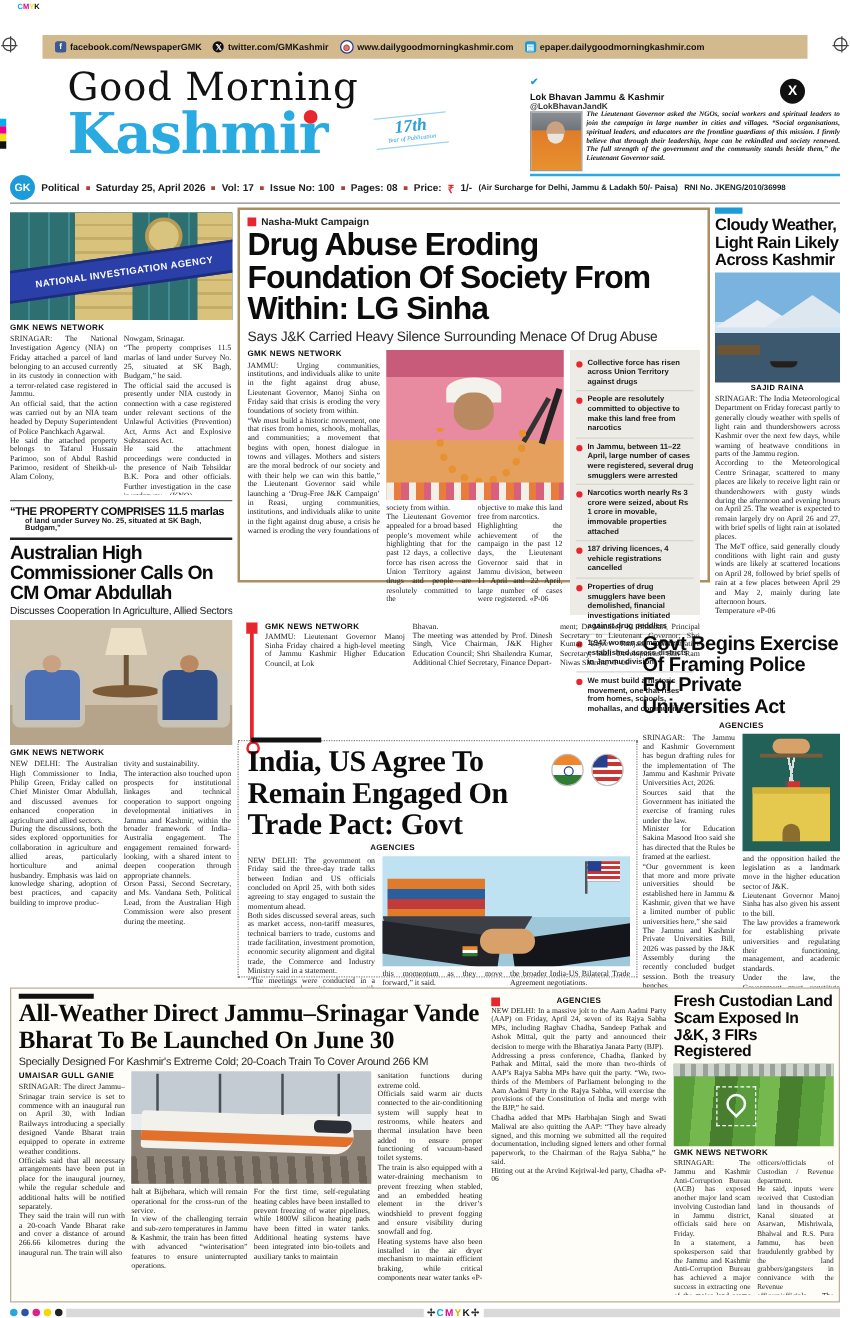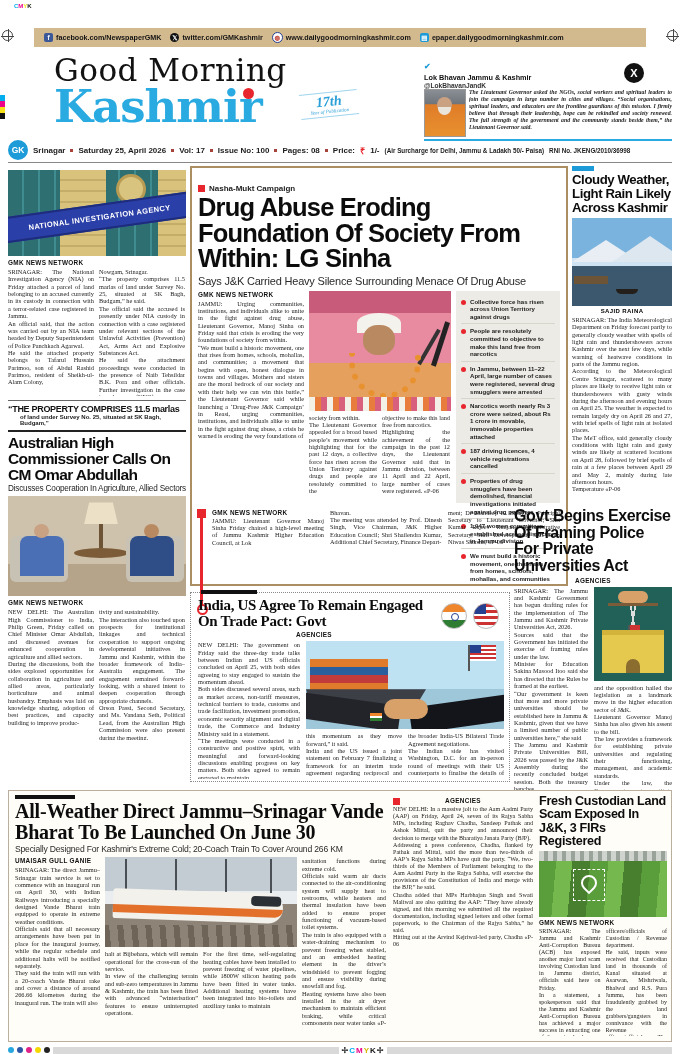--- a/index.html
+++ b/index.html
@@ -61,21 +61,21 @@
   .quote .q1{font-size:9px;font-weight:800;letter-spacing:-.3px;color:#111;}
   .quote .q2{font-size:6px;font-weight:bold;color:#222;margin-left:12px;}
   .aus-photo{width:178px;height:100px;margin-top:3px;background:linear-gradient(180deg,#cfc2ac 0 68%,#b5a489 68% 100%);}
   .lamp-shade{position:absolute;left:76px;top:6px;width:34px;height:22px;background:#ece0c6;clip-path:polygon(15% 0,85% 0,100% 100%,0 100%);}
   .lamp-stem{position:absolute;left:91px;top:28px;width:4px;height:26px;background:#6e5436;}
   .table{position:absolute;left:66px;top:52px;width:54px;height:10px;border-radius:50%;background:#7c5c38;}
   .man{position:absolute;width:44px;height:40px;border-radius:8px 8px 0 0;}
   .man .head{position:absolute;left:14px;top:-12px;width:15px;height:14px;border-radius:50%;background:#c9a183;}
   .chair{position:absolute;bottom:14px;width:58px;height:46px;background:#c8c2b4;border-radius:6px;}
   
-  .drugbox{left:190px;top:166px;width:378px;height:420px;border:2px solid #ab8f63;box-sizing:border-box;padding:16px 6px;}
+  .drugbox{left:190px;top:166px;width:378px;height:300px;border:2px solid #ab8f63;box-sizing:border-box;padding:5px 6px;}
   .kicker{display:flex;align-items:center;gap:4px;font-size:8px;font-weight:bold;color:#222;}
   .redsq{width:7px;height:7px;background:#e8262d;flex:0 0 auto;}
   .drug-h{font-size:25.5px;line-height:1.0;letter-spacing:-.8px;margin-top:2px;}
   .drug-sub{font-size:11px;color:#2a2a2a;margin-top:3px;letter-spacing:-.2px;}
   .drug-row{margin-top:4px;display:flex;gap:5px;height:212px;}
   .drug-c1{width:106px;flex:0 0 auto;}
   .drug-mid{width:142px;flex:0 0 auto;}
   .drug-photo{width:142px;height:120px;background:linear-gradient(180deg,#c85a7a 0 18%,#e88aa0 18% 60%,#e5a05e 60% 100%);}
   .cap{position:absolute;left:48px;top:22px;width:44px;height:20px;border-radius:50% 50% 0 0;background:#f4f2ec;}
   .face2{position:absolute;left:54px;top:34px;width:32px;height:30px;border-radius:45%;background:#b98a62;}
@@ -93,21 +93,21 @@
   .edu{margin-top:6px;position:relative;padding-left:14px;}
   .pin{position:absolute;left:2px;top:2px;width:3px;height:96px;background:#e8262d;}
   .pin:before{content:"";position:absolute;left:-3px;top:-2px;width:9px;height:9px;background:#e8262d;}
   .pin:after{content:"";position:absolute;left:-3px;bottom:-8px;width:7px;height:7px;border:2px solid #e8262d;border-radius:50%;background:#fff;}
   .edu-h{font-size:15px;letter-spacing:-.4px;line-height:1;}
   .edu-cols{display:flex;gap:6px;margin-top:3px;height:84px;}
   .edu-cols .c{flex:1;}
   
   .tradebox{left:190px;top:592px;width:320px;height:190px;border:1.5px dotted #8a8a8a;box-sizing:border-box;padding:5px 7px;}
   .tr-bar{position:absolute;left:10px;top:-3px;width:56px;height:4px;background:#111;}
-  .trade-h{font-size:15px;line-height:1.04;width:232px;letter-spacing:-.3px;}
+  .trade-h{font-size:24px;line-height:1.04;width:232px;letter-spacing:-.3px;}
   .flags{position:absolute;right:10px;top:10px;display:flex;gap:6px;}
   .flagc{width:24px;height:24px;border-radius:50%;overflow:hidden;border:1px solid #bbb;position:relative;}
   .flag-in{background:linear-gradient(180deg,#f0862c 0 33%,#fff 33% 66%,#2e7d32 66% 100%);}
   .flag-in:after{content:"";position:absolute;left:9px;top:9px;width:6px;height:6px;border:1px solid #24408f;border-radius:50%;}
   .flag-us{background:repeating-linear-gradient(180deg,#c33 0 3px,#fff 3px 6px);}
   .flag-us:after{content:"";position:absolute;left:0;top:0;width:12px;height:10px;background:#24408f;}
   .trade-by{width:232px;text-align:center;margin-top:2px;}
   .trade-row{display:flex;gap:6px;margin-top:3px;}
   .trade-c1{width:102px;flex:0 0 auto;height:138px;}
   .trade-right{width:198px;}
@@ -241,21 +241,21 @@
   <div class="xlogo">X</div>
   <div class="lgphoto">
       <div class="face"></div>
       <div class="beard"></div>
     </div>
   <div class="txt">The Lieutenant Governor asked the NGOs, social workers and spiritual leaders to join the campaign in large number in cities and villages. “Social organisations, spiritual leaders, and educators are the frontline guardians of this mission. I firmly believe that through their leadership, hope can be rekindled and society renewed. The full strength of the government and the community stands beside them,” the Lieutenant Governor said.</div>
 </div>
 
 <div class="abs dateline">
   <div class="gk">GK</div>
-  <span class="dl-item">Srinagar</span>
+  <span class="dl-item">Political</span>
   <span class="dl-sep"></span>
   <span class="dl-item">Saturday 25, April 2026</span>
   <span class="dl-sep"></span>
   <span class="dl-item">Vol: 17</span>
   <span class="dl-sep"></span>
   <span class="dl-item">Issue No: 100</span>
   <span class="dl-sep"></span>
   <span class="dl-item">Pages: 08</span>
   <span class="dl-sep"></span>
   <span class="dl-item">Price:</span>

